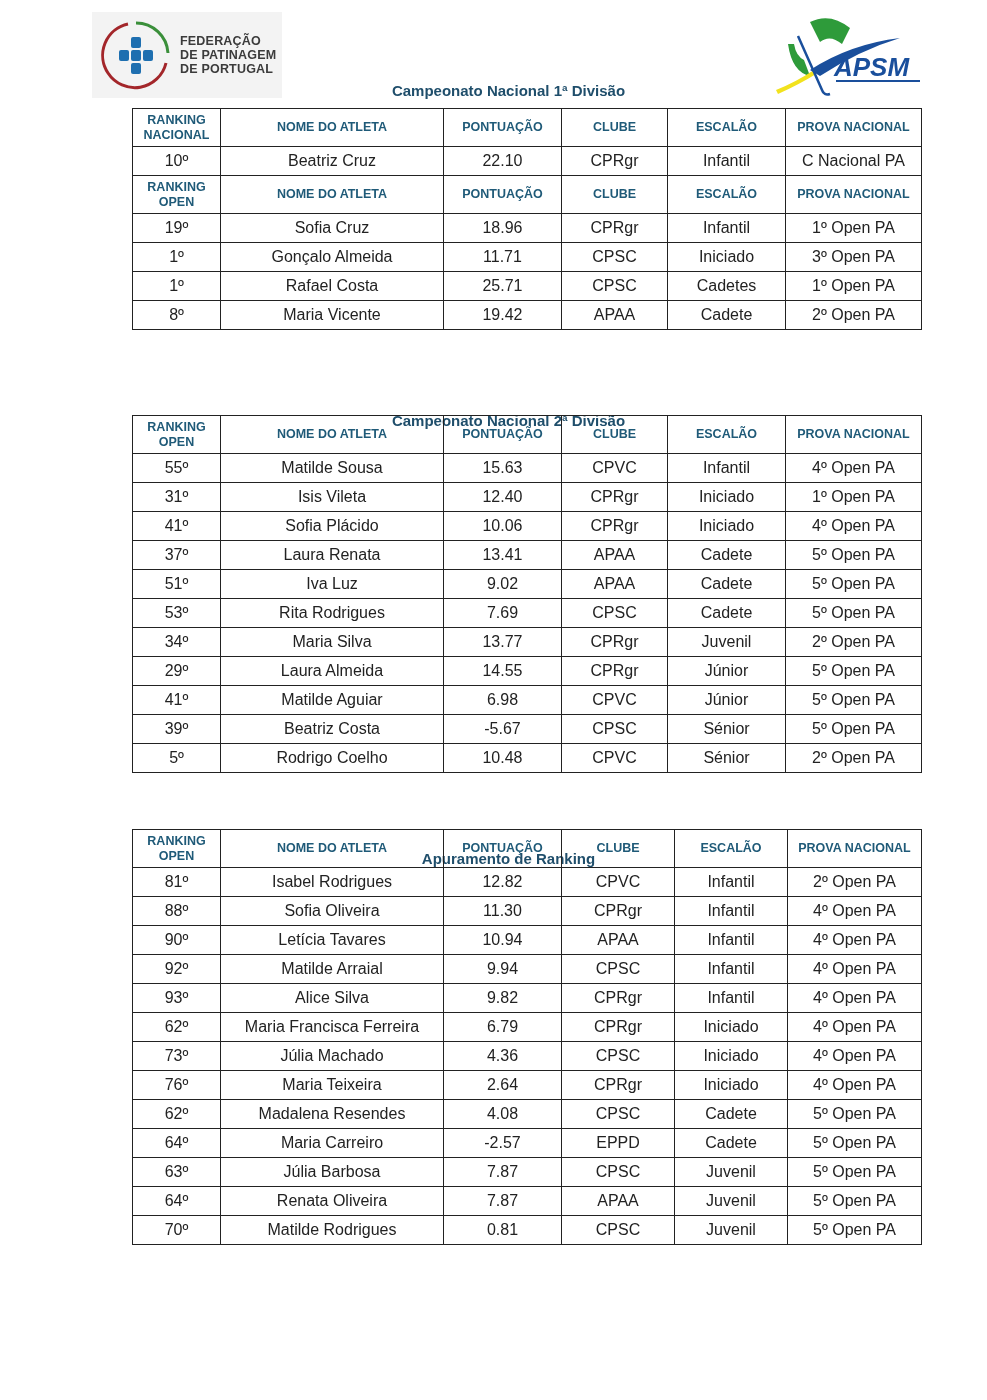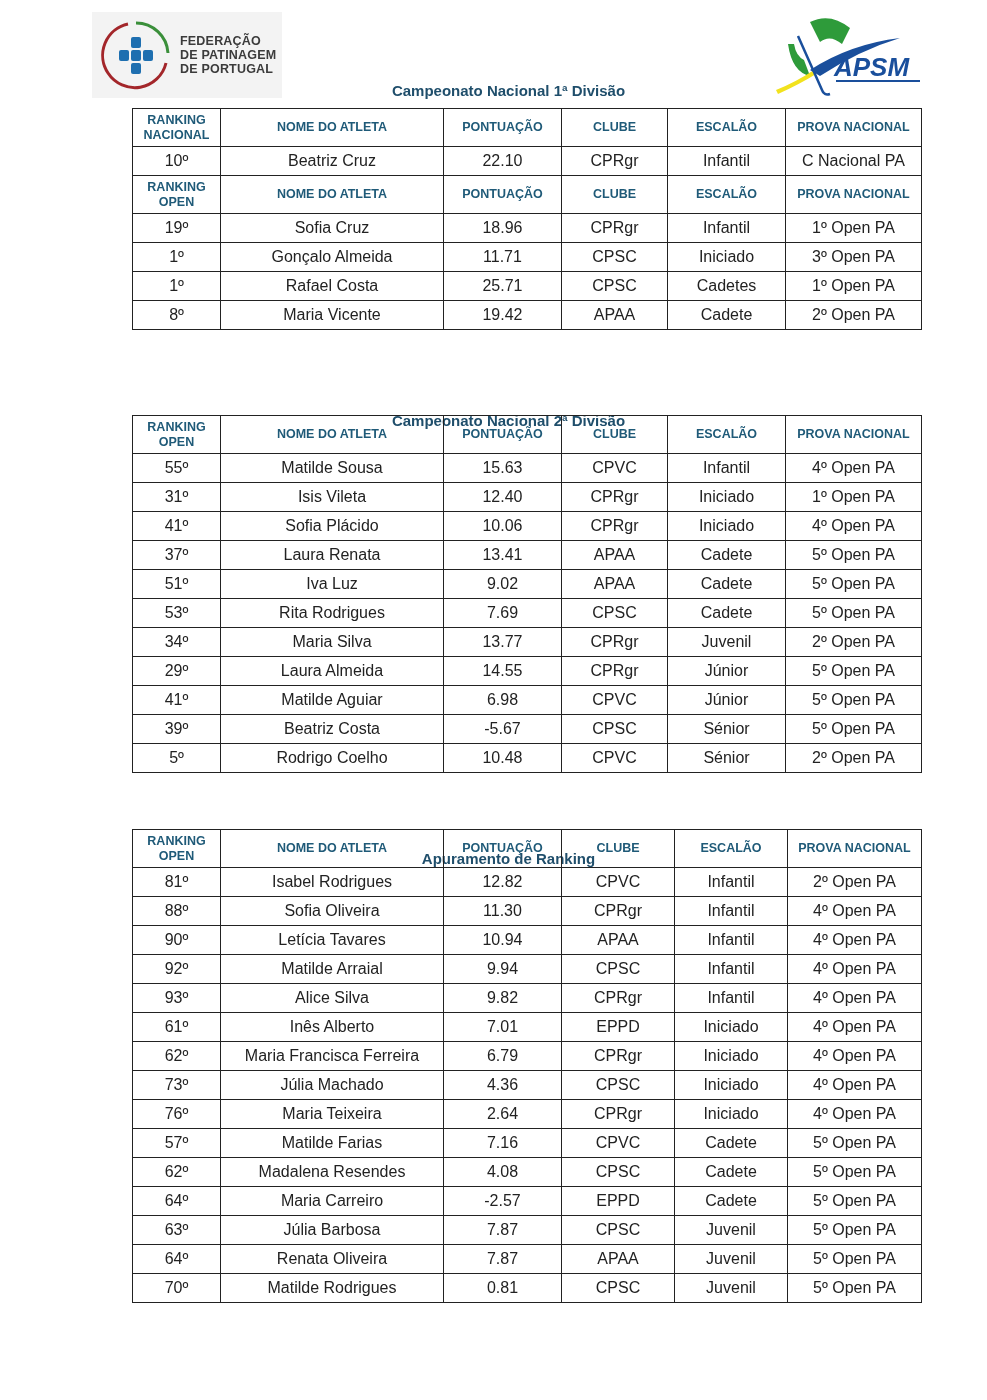--- a/index.html
+++ b/index.html
@@ -285,28 +285,20 @@
       </tr>
       <tr class="r">
         <td>93º</td>
         <td>Alice Silva</td>
         <td>9.82</td>
         <td>CPRgr</td>
         <td>Infantil</td>
         <td>4º Open PA</td>
       </tr>
       <tr class="r">
-        <td>61º</td>
-        <td>Inês Alberto</td>
-        <td>7.01</td>
-        <td>EPPD</td>
-        <td>Iniciado</td>
-        <td>4º Open PA</td>
-      </tr>
-      <tr class="r">
         <td>62º</td>
         <td>Maria Francisca Ferreira</td>
         <td>6.79</td>
         <td>CPRgr</td>
         <td>Iniciado</td>
         <td>4º Open PA</td>
       </tr>
       <tr class="r">
         <td>73º</td>
         <td>Júlia Machado</td>
@@ -315,28 +307,20 @@
         <td>Iniciado</td>
         <td>4º Open PA</td>
       </tr>
       <tr class="r">
         <td>76º</td>
         <td>Maria Teixeira</td>
         <td>2.64</td>
         <td>CPRgr</td>
         <td>Iniciado</td>
         <td>4º Open PA</td>
-      </tr>
-      <tr class="r">
-        <td>57º</td>
-        <td>Matilde Farias</td>
-        <td>7.16</td>
-        <td>CPVC</td>
-        <td>Cadete</td>
-        <td>5º Open PA</td>
       </tr>
       <tr class="r">
         <td>62º</td>
         <td>Madalena Resendes</td>
         <td>4.08</td>
         <td>CPSC</td>
         <td>Cadete</td>
         <td>5º Open PA</td>
       </tr>
       <tr class="r">

